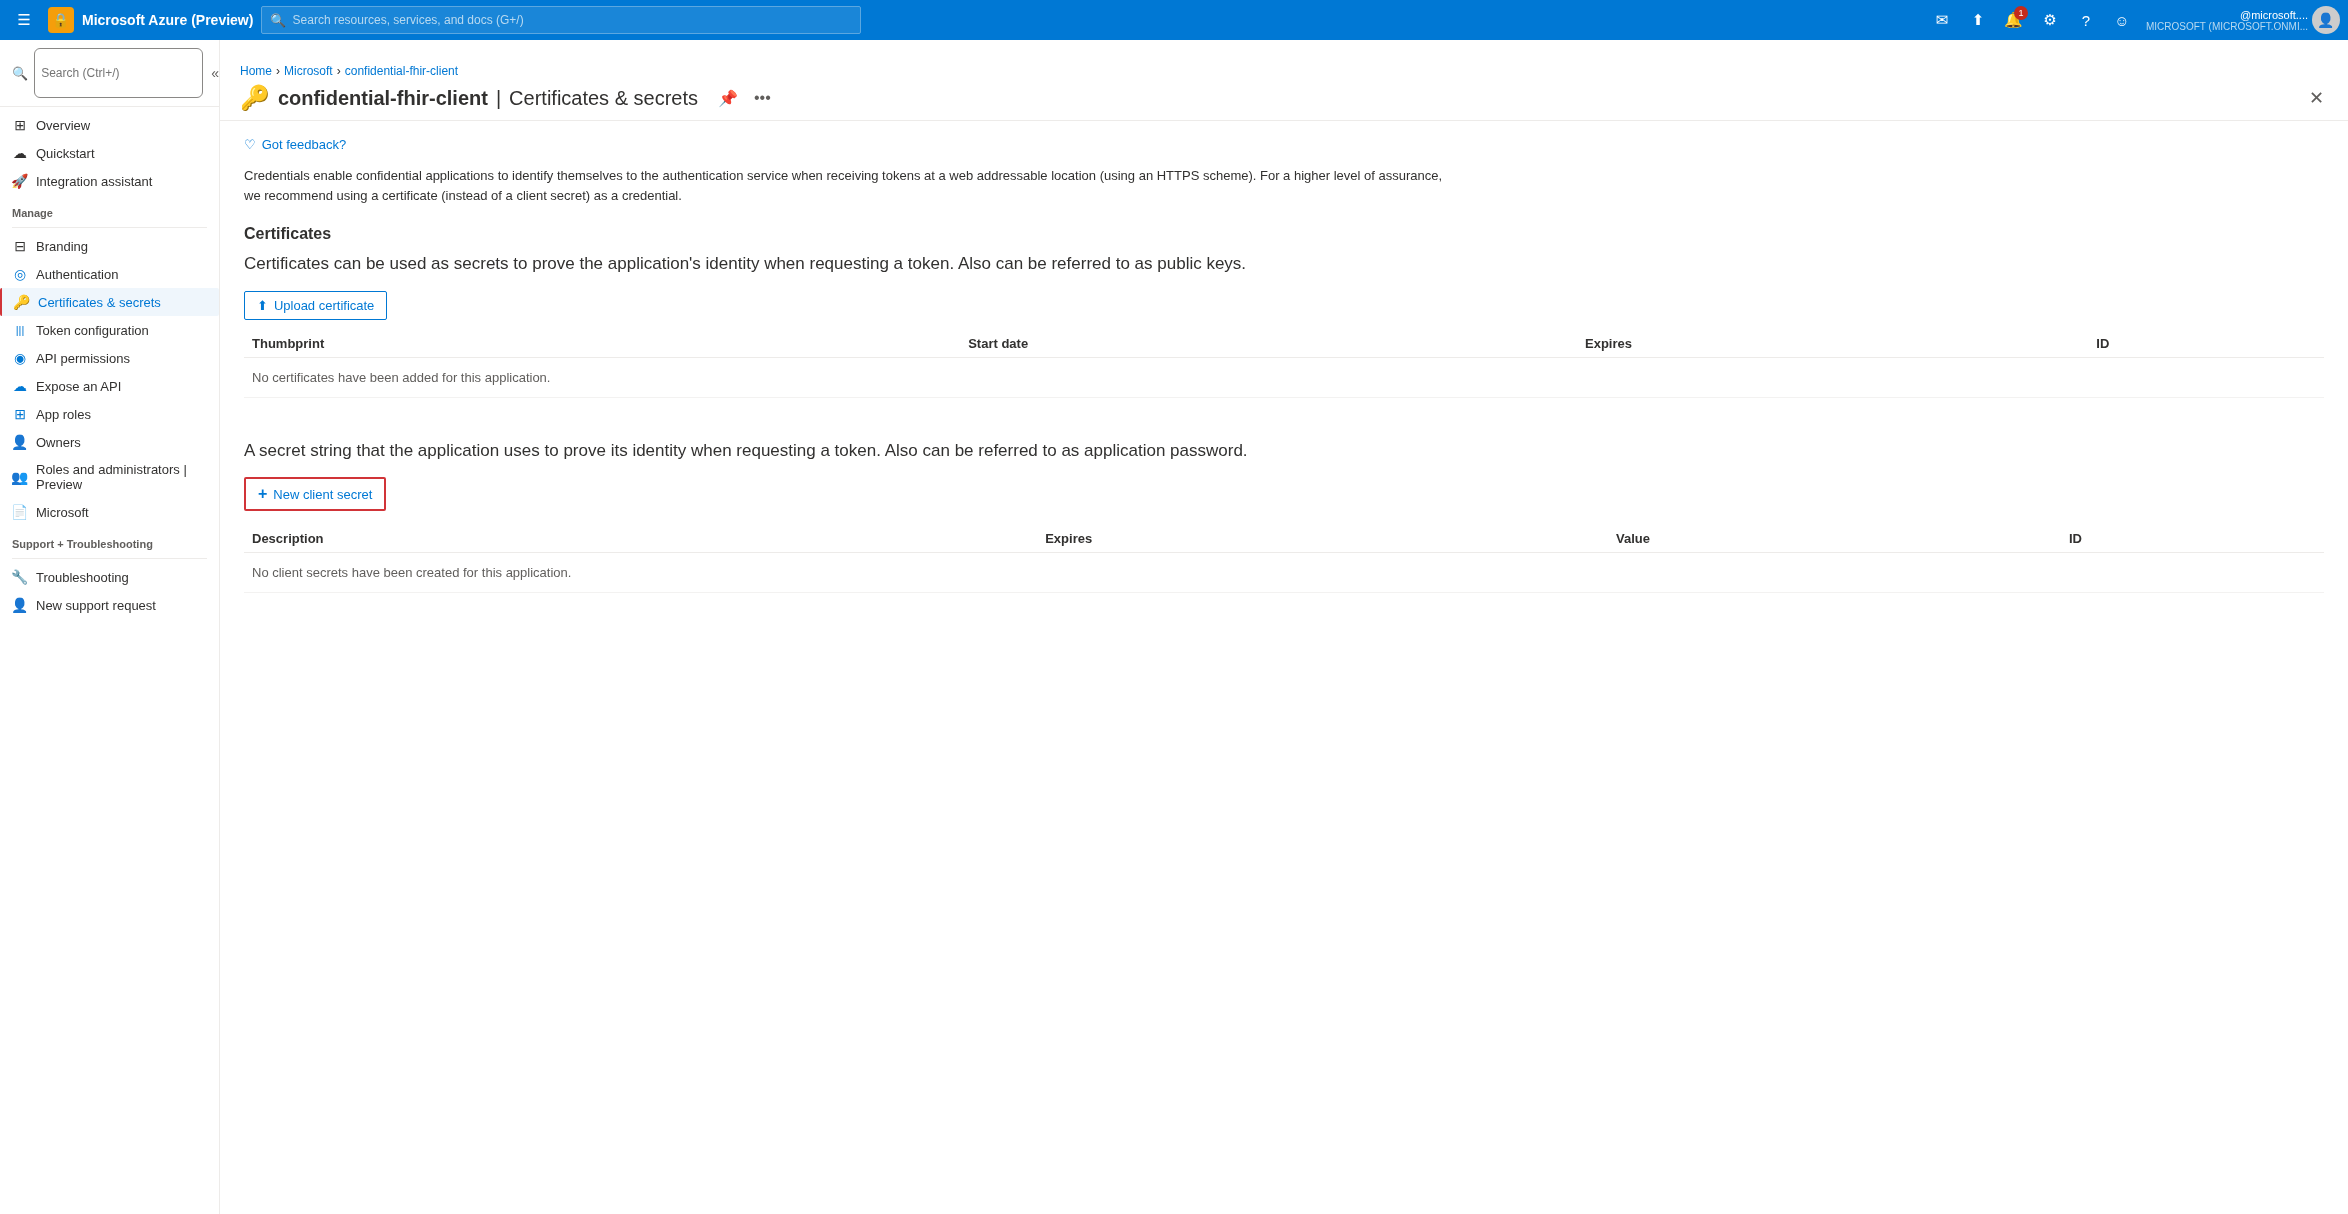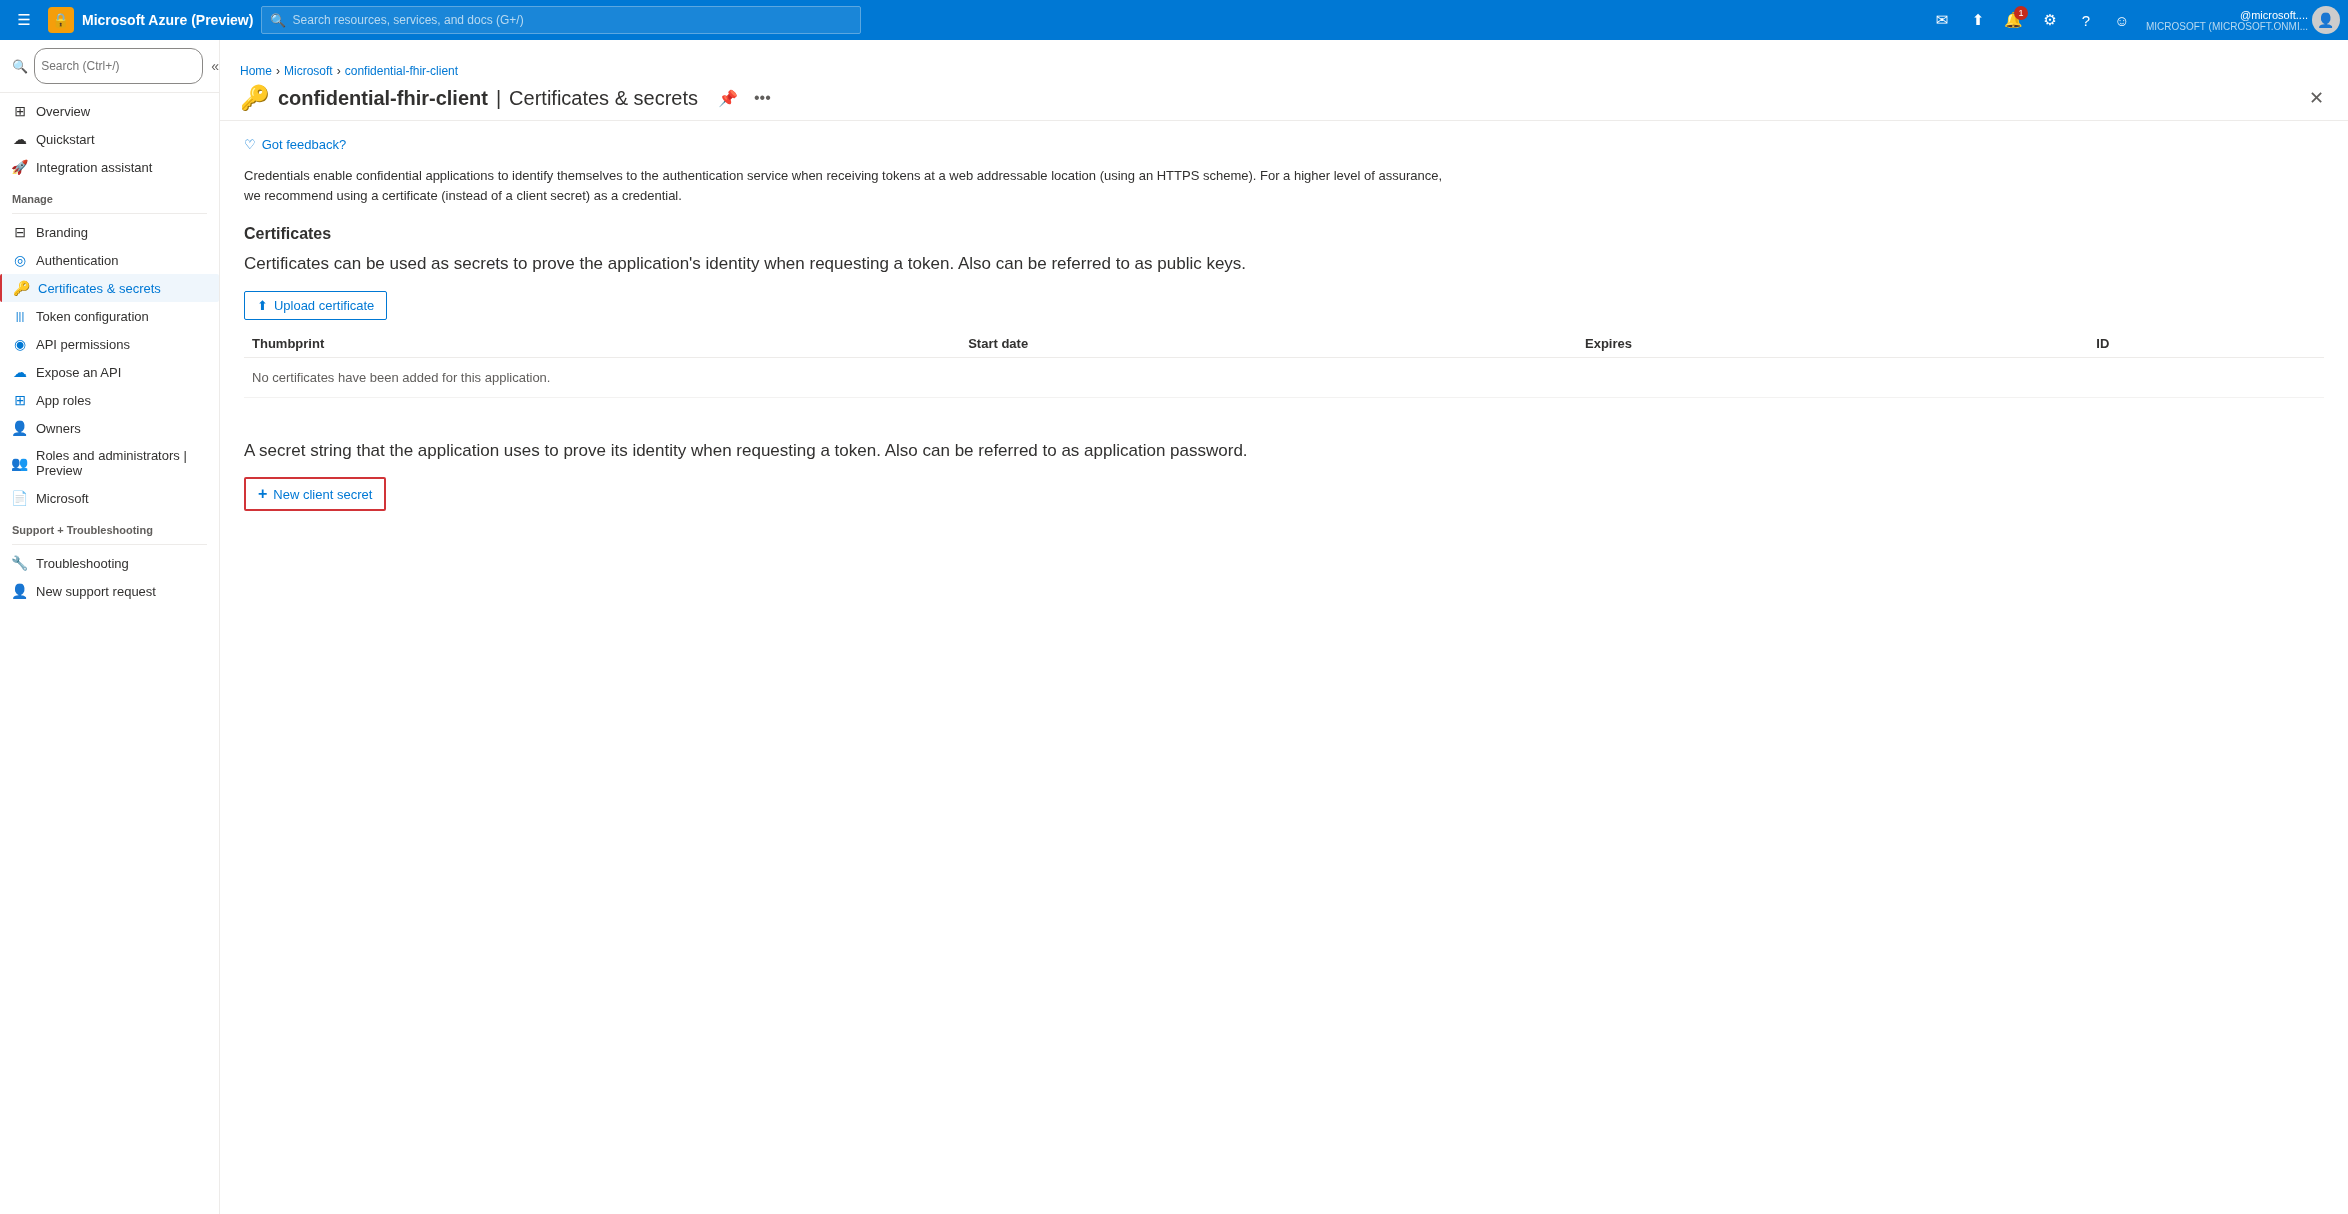--- a/index.html
+++ b/index.html
@@ -125,22 +125,22 @@
     }
     .sidebar-search {
       display: flex;
       align-items: center;
       gap: 6px;
       padding: 8px 12px;
       border-bottom: 1px solid #edebe9;
     }
     .sidebar-search input {
       border: 1px solid #8a8886;
-      border-radius: 12px;
-      padding: 10px 6px;
+      border-radius: 6px;
+      padding: 17px 6px;
       font-size: 12px;
       flex: 1;
       outline: none;
     }
     .sidebar-collapse {
       color: #605e5c;
       cursor: pointer;
       font-size: 14px;
       padding: 2px;
     }
@@ -541,16 +541,31 @@
           </tbody>
         </table>
       </div>
 
       <div class="section">
         <div class="section-desc">A secret string that the application uses to prove its identity when requesting a token. Also can be referred to as application password.</div>
         <button class="action-btn-highlighted">
           <span style="color:#0078d4; font-weight:bold; font-size:16px;">+</span>
           <span>New client secret</span>
         </button>
+        <table class="data-table">
+          <thead>
+            <tr>
+              <th>Description</th>
+              <th>Expires</th>
+              <th>Value</th>
+              <th>ID</th>
+            </tr>
+          </thead>
+          <tbody>
+            <tr class="empty-row">
+              <td colspan="4">No client secrets have been created for this application.</td>
+            </tr>
+          </tbody>
+        </table>
       </div>
     </div>
   </div>
 </div>
 
 </body></html>

